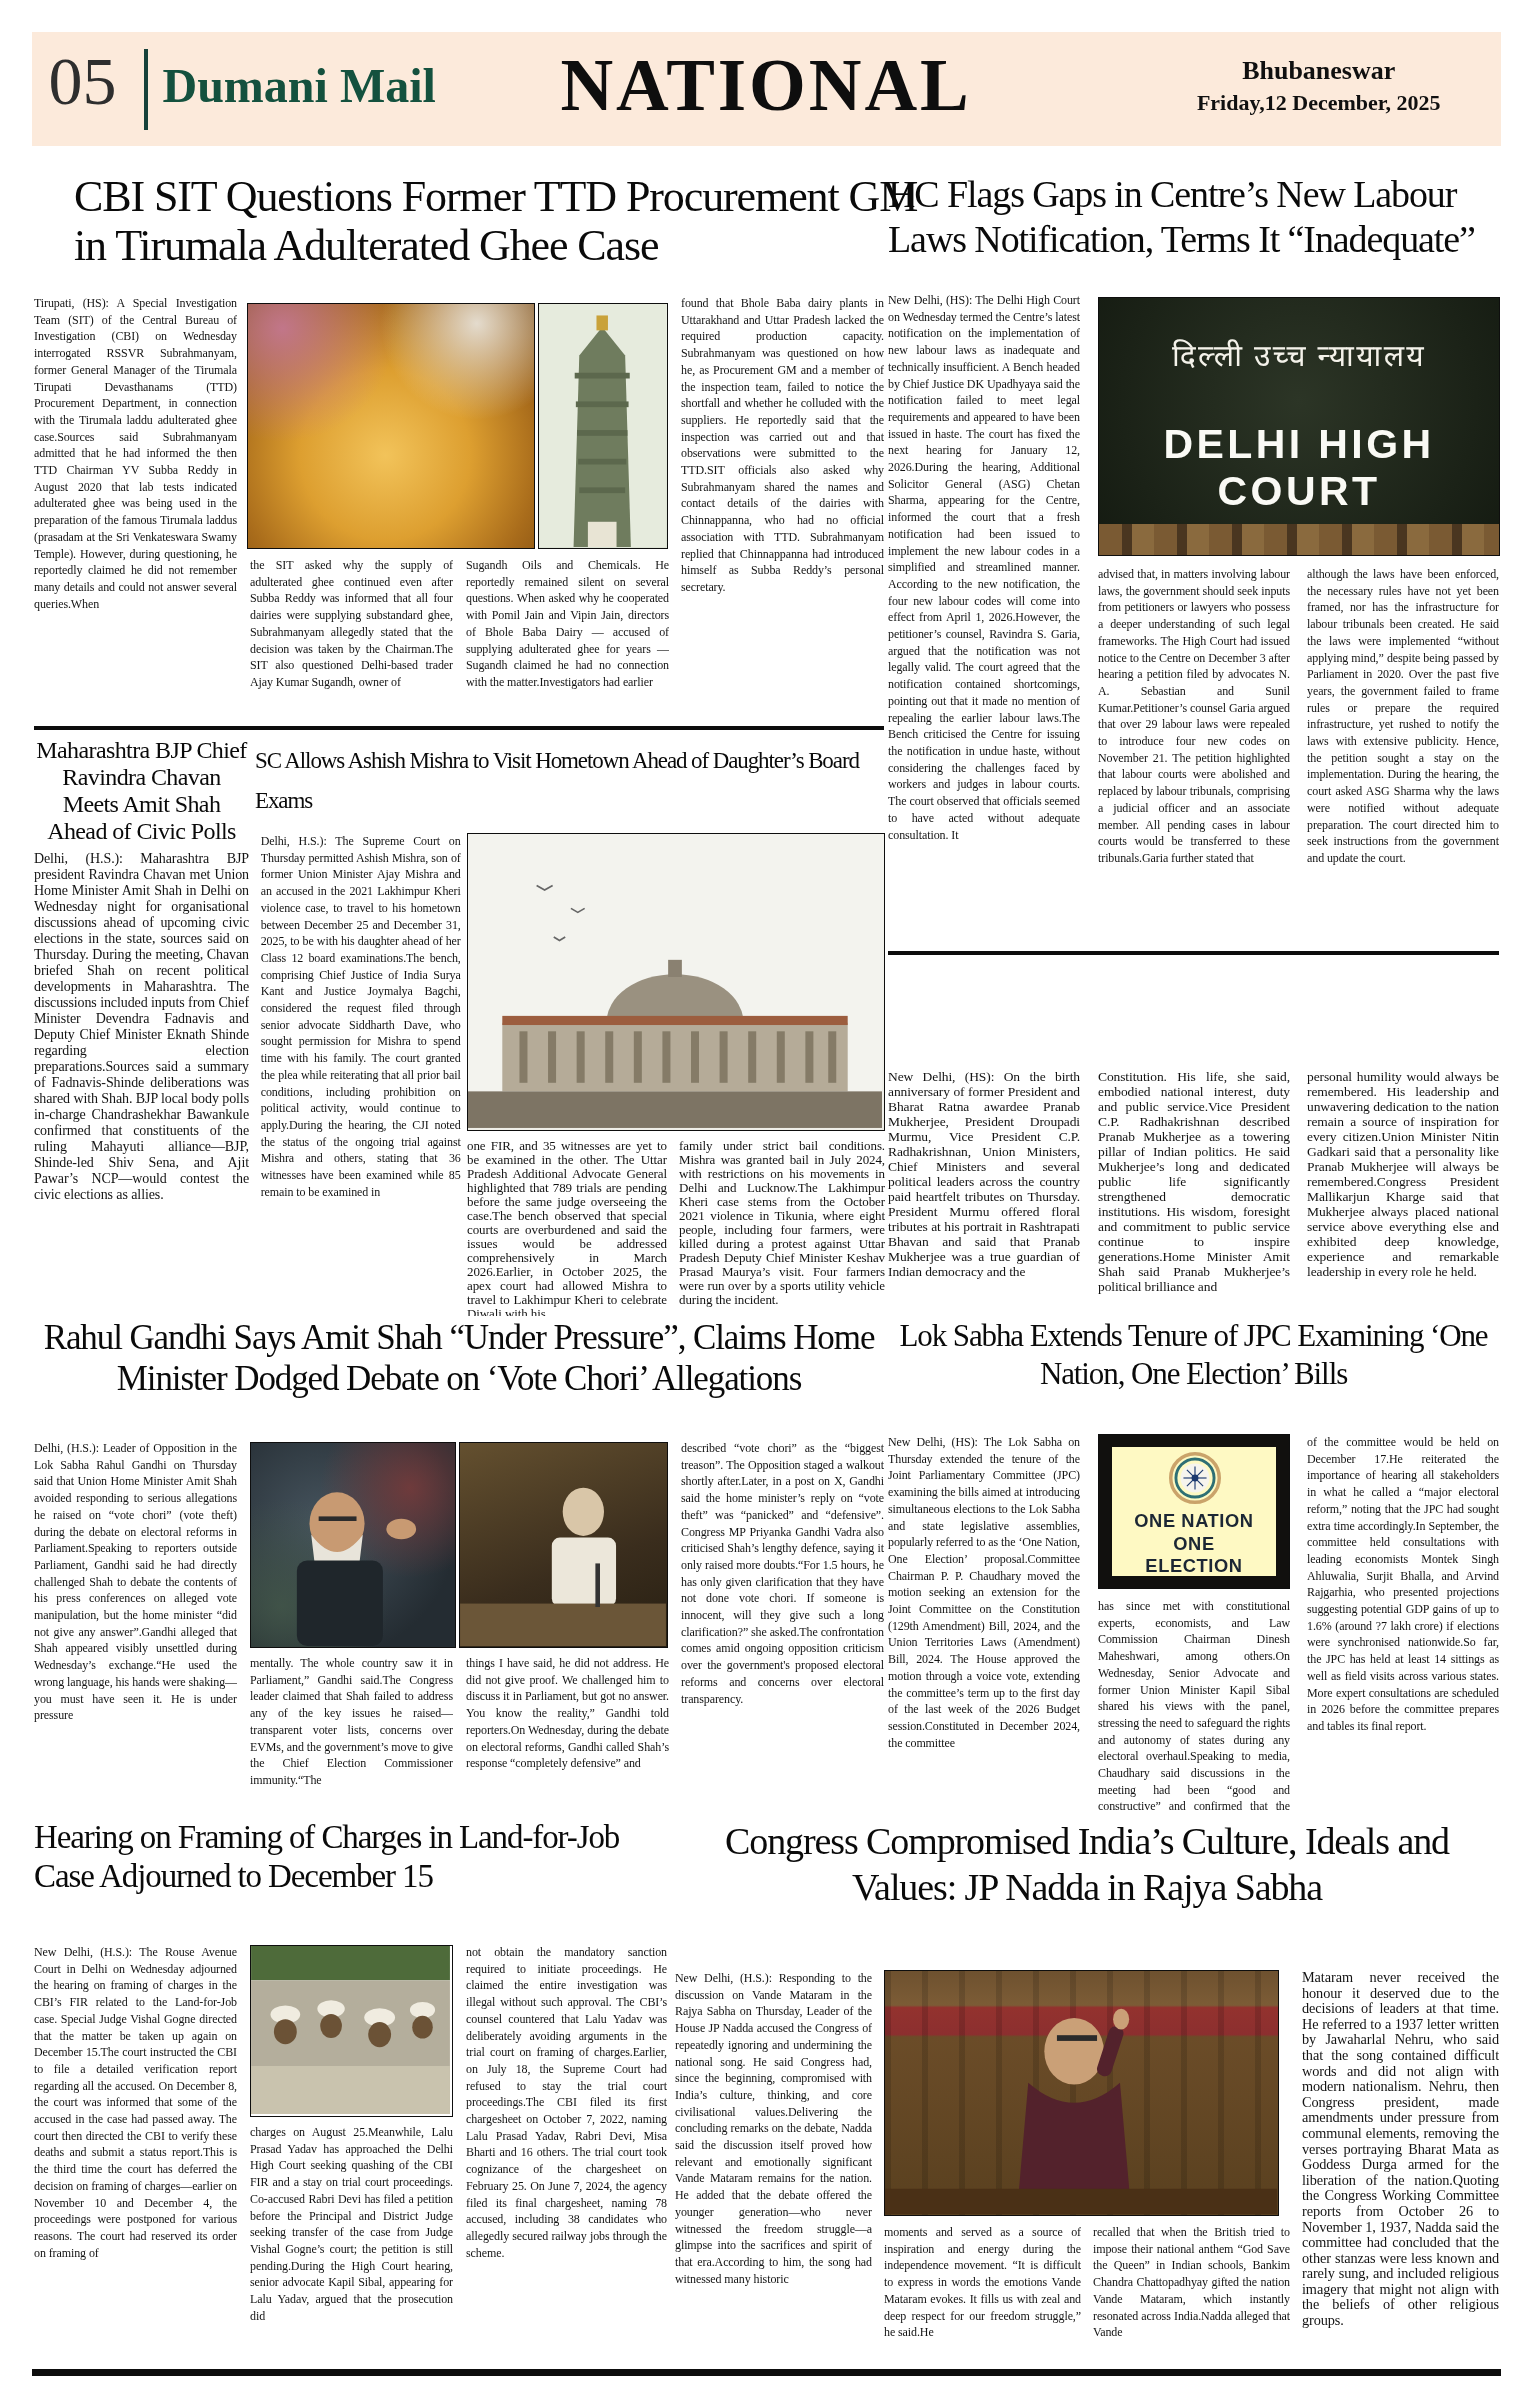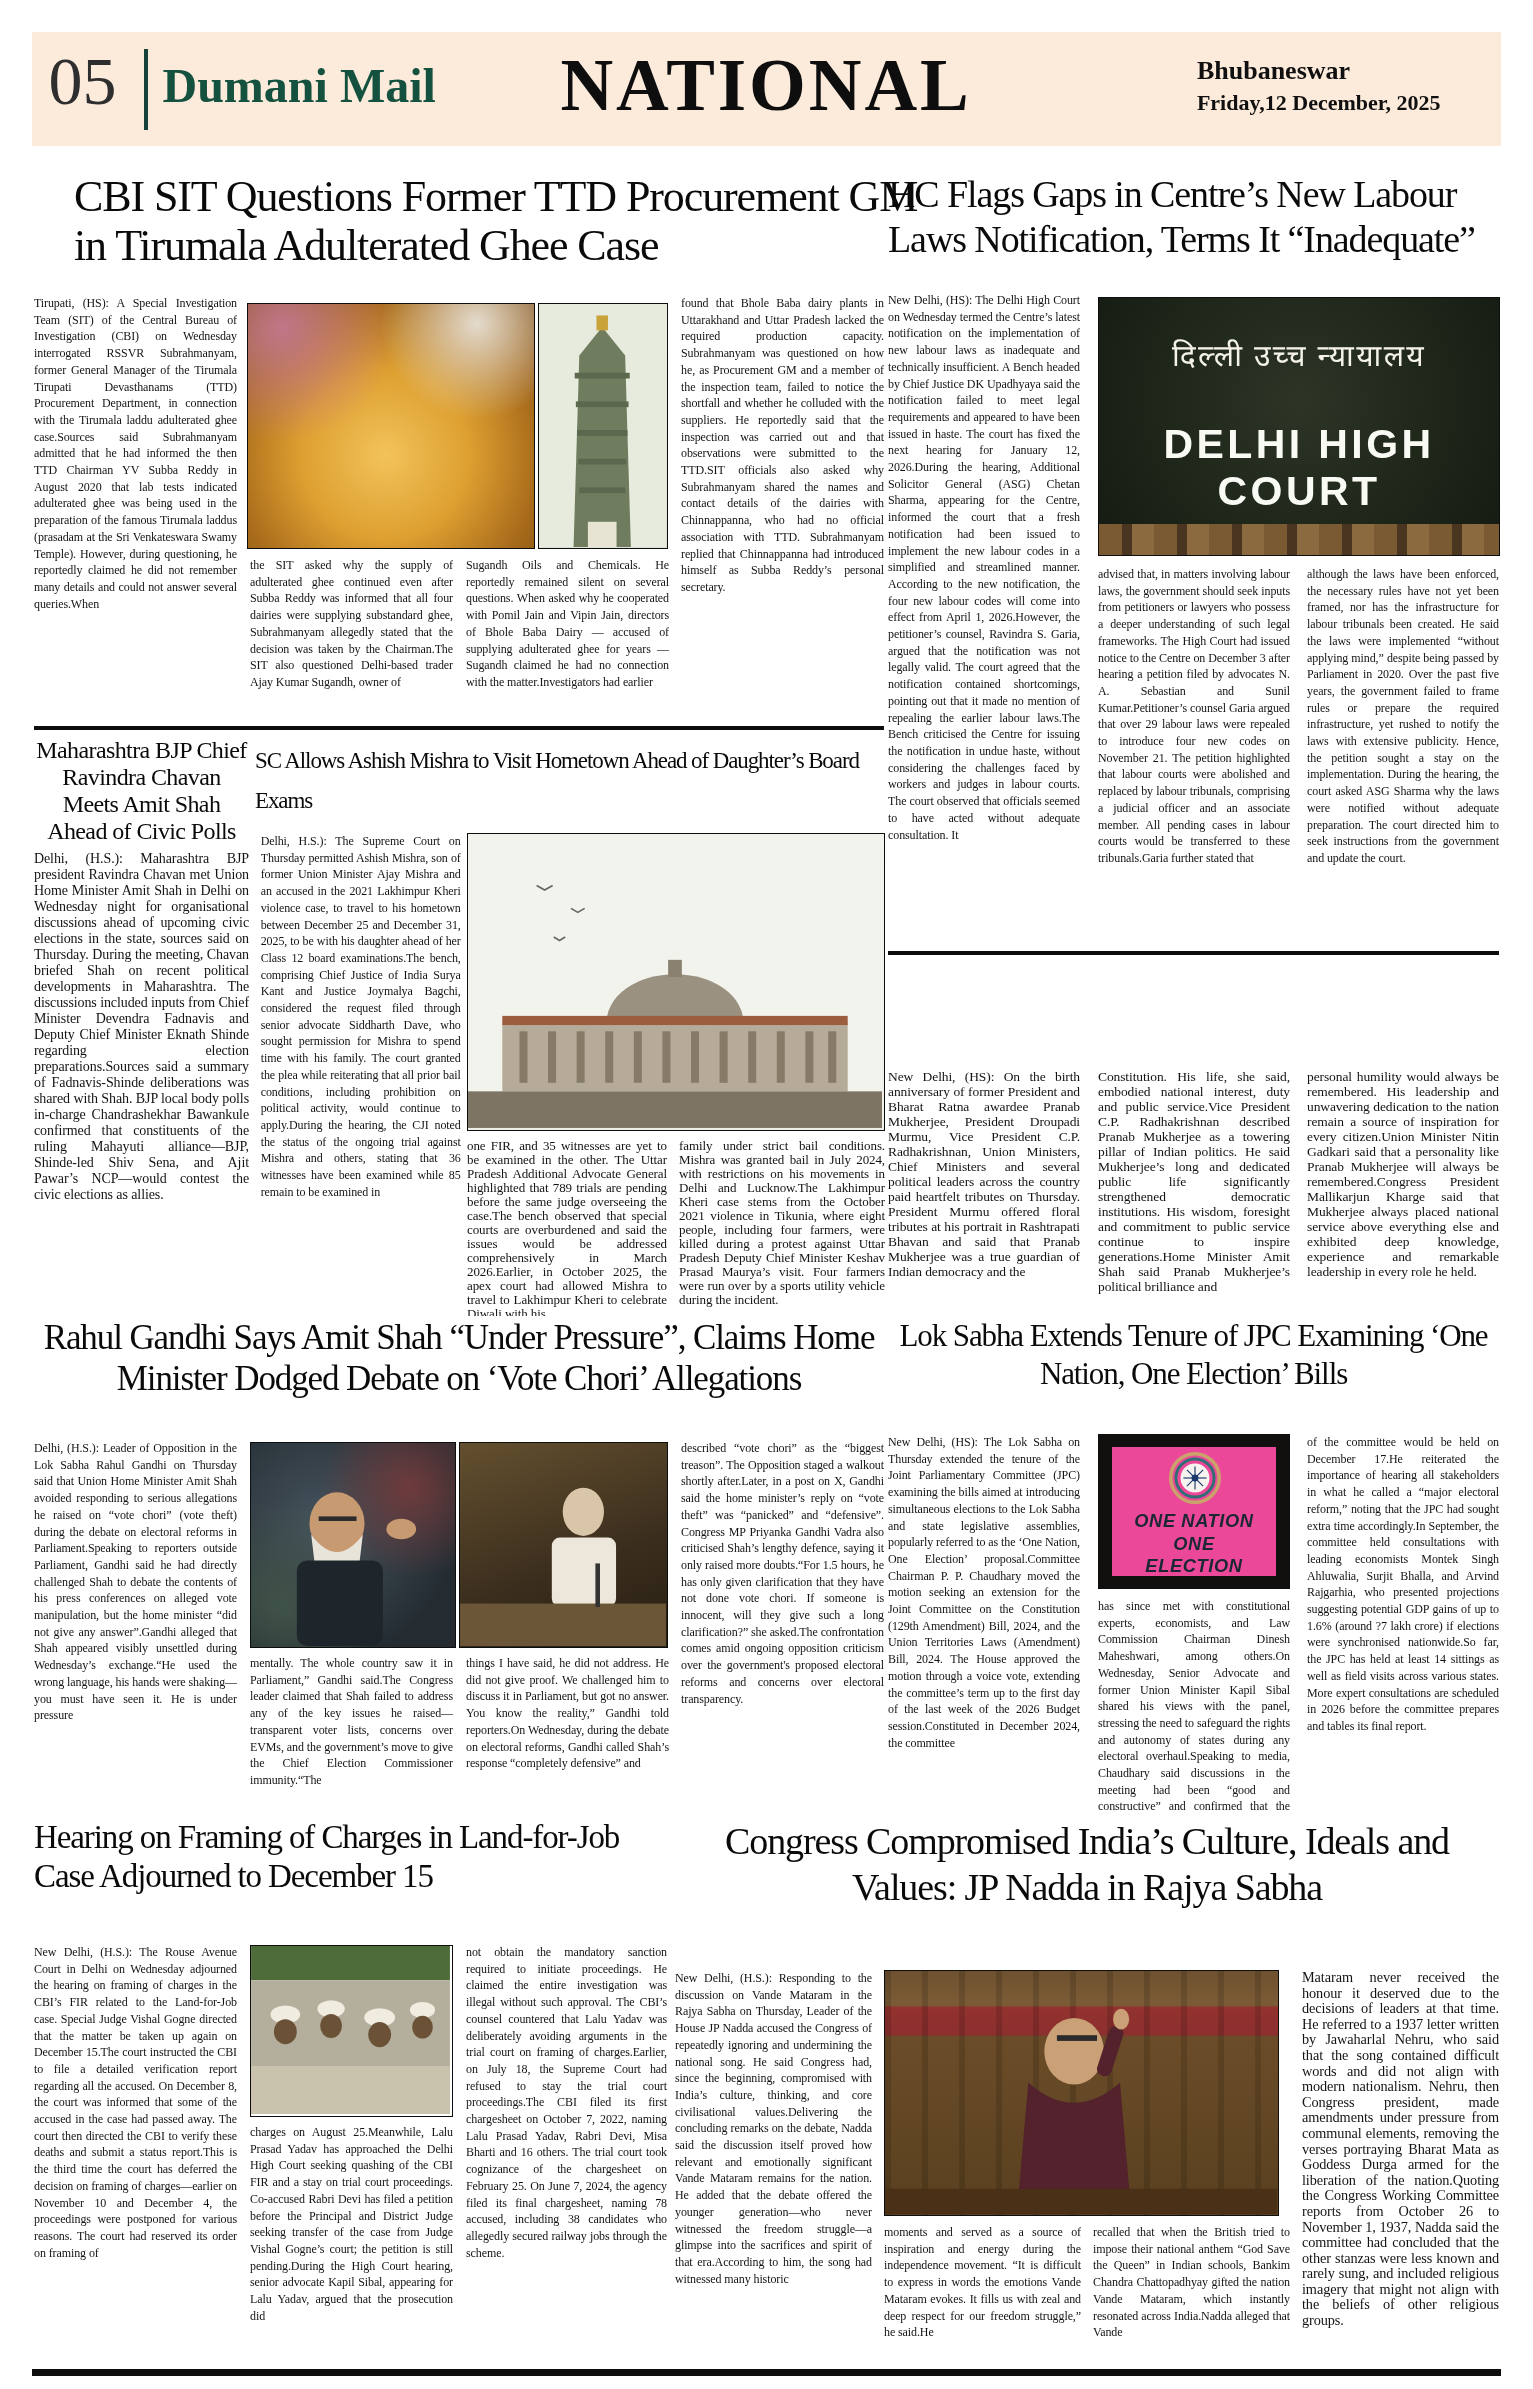--- a/index.html
+++ b/index.html
@@ -5,21 +5,21 @@
   html,body{margin:0;padding:0;background:#ffffff;}
   .page{position:relative;width:1533px;height:2389px;background:#ffffff;
         font-family:"Liberation Serif",serif;color:#131313;overflow:hidden;padding-left:18px;}
   
   .hdr{position:absolute;left:31.5px;top:31.5px;width:1469px;height:114px;background:#fceadb;}
   .pgno{position:absolute;left:17px;top:15px;font-size:68px;line-height:1;color:#2e2e2e;}
   .hdr-div{position:absolute;left:112px;top:17px;width:4px;height:81px;background:#17423a;}
   .mast{position:absolute;left:131px;top:30px;font-size:48px;line-height:1;font-weight:700;color:#14513e;}
   .sect{position:absolute;left:0;top:12.6px;width:100%;text-align:center;font-size:73px;line-height:1.15;
         font-weight:700;letter-spacing:2.9px;color:#0e0e0e;}
-  .edn{position:absolute;right:60px;top:22px;text-align:left;font-weight:700;color:#101010;}
+  .edn{position:absolute;right:60px;top:22px;text-align:center;font-weight:700;color:#101010;}
   .edn .c{font-size:26px;line-height:34px;}
   .edn .d{font-size:22px;line-height:29px;}
   
   .art{position:absolute;}
   .hl{font-weight:400;color:#0a0a0a;letter-spacing:-1.1px;}
   .col{position:absolute;text-align:justify;font-size:12px;line-height:16.7px;
        letter-spacing:-0.1px;overflow:hidden;}
   .photo{position:absolute;border:1.7px solid #0e0e0e;box-sizing:border-box;overflow:hidden;}
   .rule{position:absolute;background:#0d0d0d;}
   
@@ -38,21 +38,21 @@
   .ph-sc{background:linear-gradient(#f4f4ef 0%,#efeee7 100%);}
   .ph-shah{background:
      radial-gradient(circle at 78% 22%, rgba(122,59,59,.85) 0%, rgba(122,59,59,0) 40%),
      radial-gradient(circle at 15% 80%, rgba(68,89,74,.8) 0%, rgba(68,89,74,0) 45%),
      radial-gradient(circle at 35% 40%, #46545e 0%, #242c32 75%);}
   .ph-parl{background:linear-gradient(160deg,#64502f 0%,#3a2d1d 60%,#271f12 100%);}
   .ph-lalu{background:linear-gradient(#57713f 0%,#6d855l 0%,#697f4a 20%,#8e9379 45%,#bdb7a4 72%,#a8a290 100%);}
   .ph-nadda{background:linear-gradient(180deg,#6e512f 0%,#7c5c36 14%,#93322e 15%,#8c2f2f 26%,#6b4c28 27%,#59401f 100%);}
   .wood{position:absolute;inset:0;background:repeating-linear-gradient(90deg,rgba(0,0,0,.14) 0 5.7px,rgba(0,0,0,0) 5.7px 37px);}
   .on-frame{background:#11100e;}
-  .on-inner{position:absolute;left:7%;top:8%;width:86%;height:84%;background:#ec4899;font-style:italic;}
+  .on-inner{position:absolute;left:7%;top:8%;width:86%;height:84%;background:#fef9c3;}
   .on-t{position:absolute;left:6%;width:88%;text-align:center;font-family:"Liberation Sans",sans-serif;
         font-weight:700;color:#1c2734;letter-spacing:0.6px;}
 </style>
 </head>
 <body>
 
 <div class="page">
 
   <div class="hdr">
     <div class="pgno">05</div>

